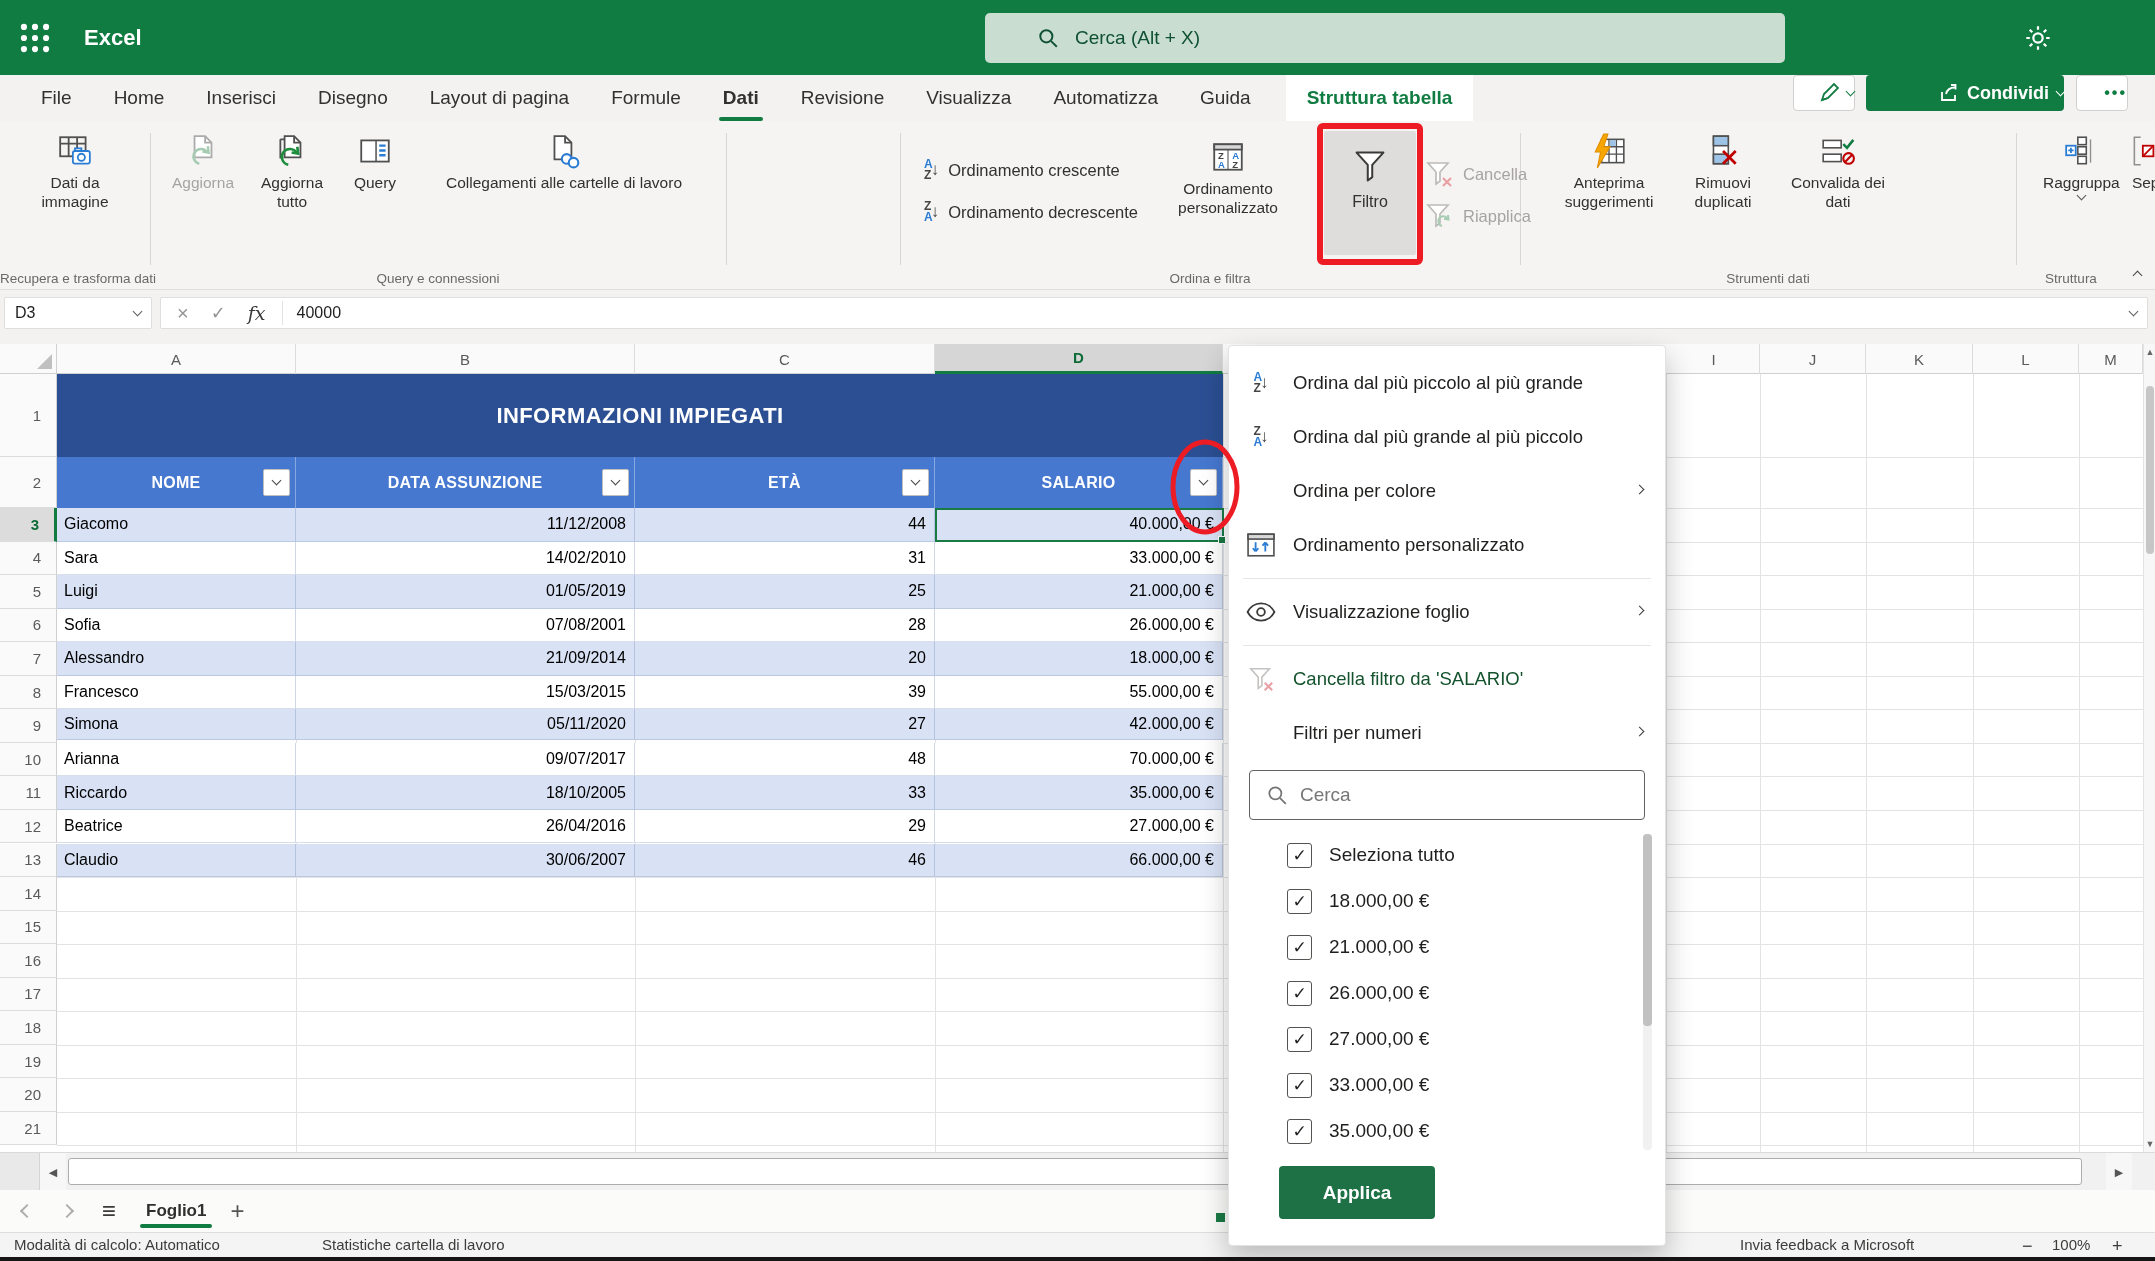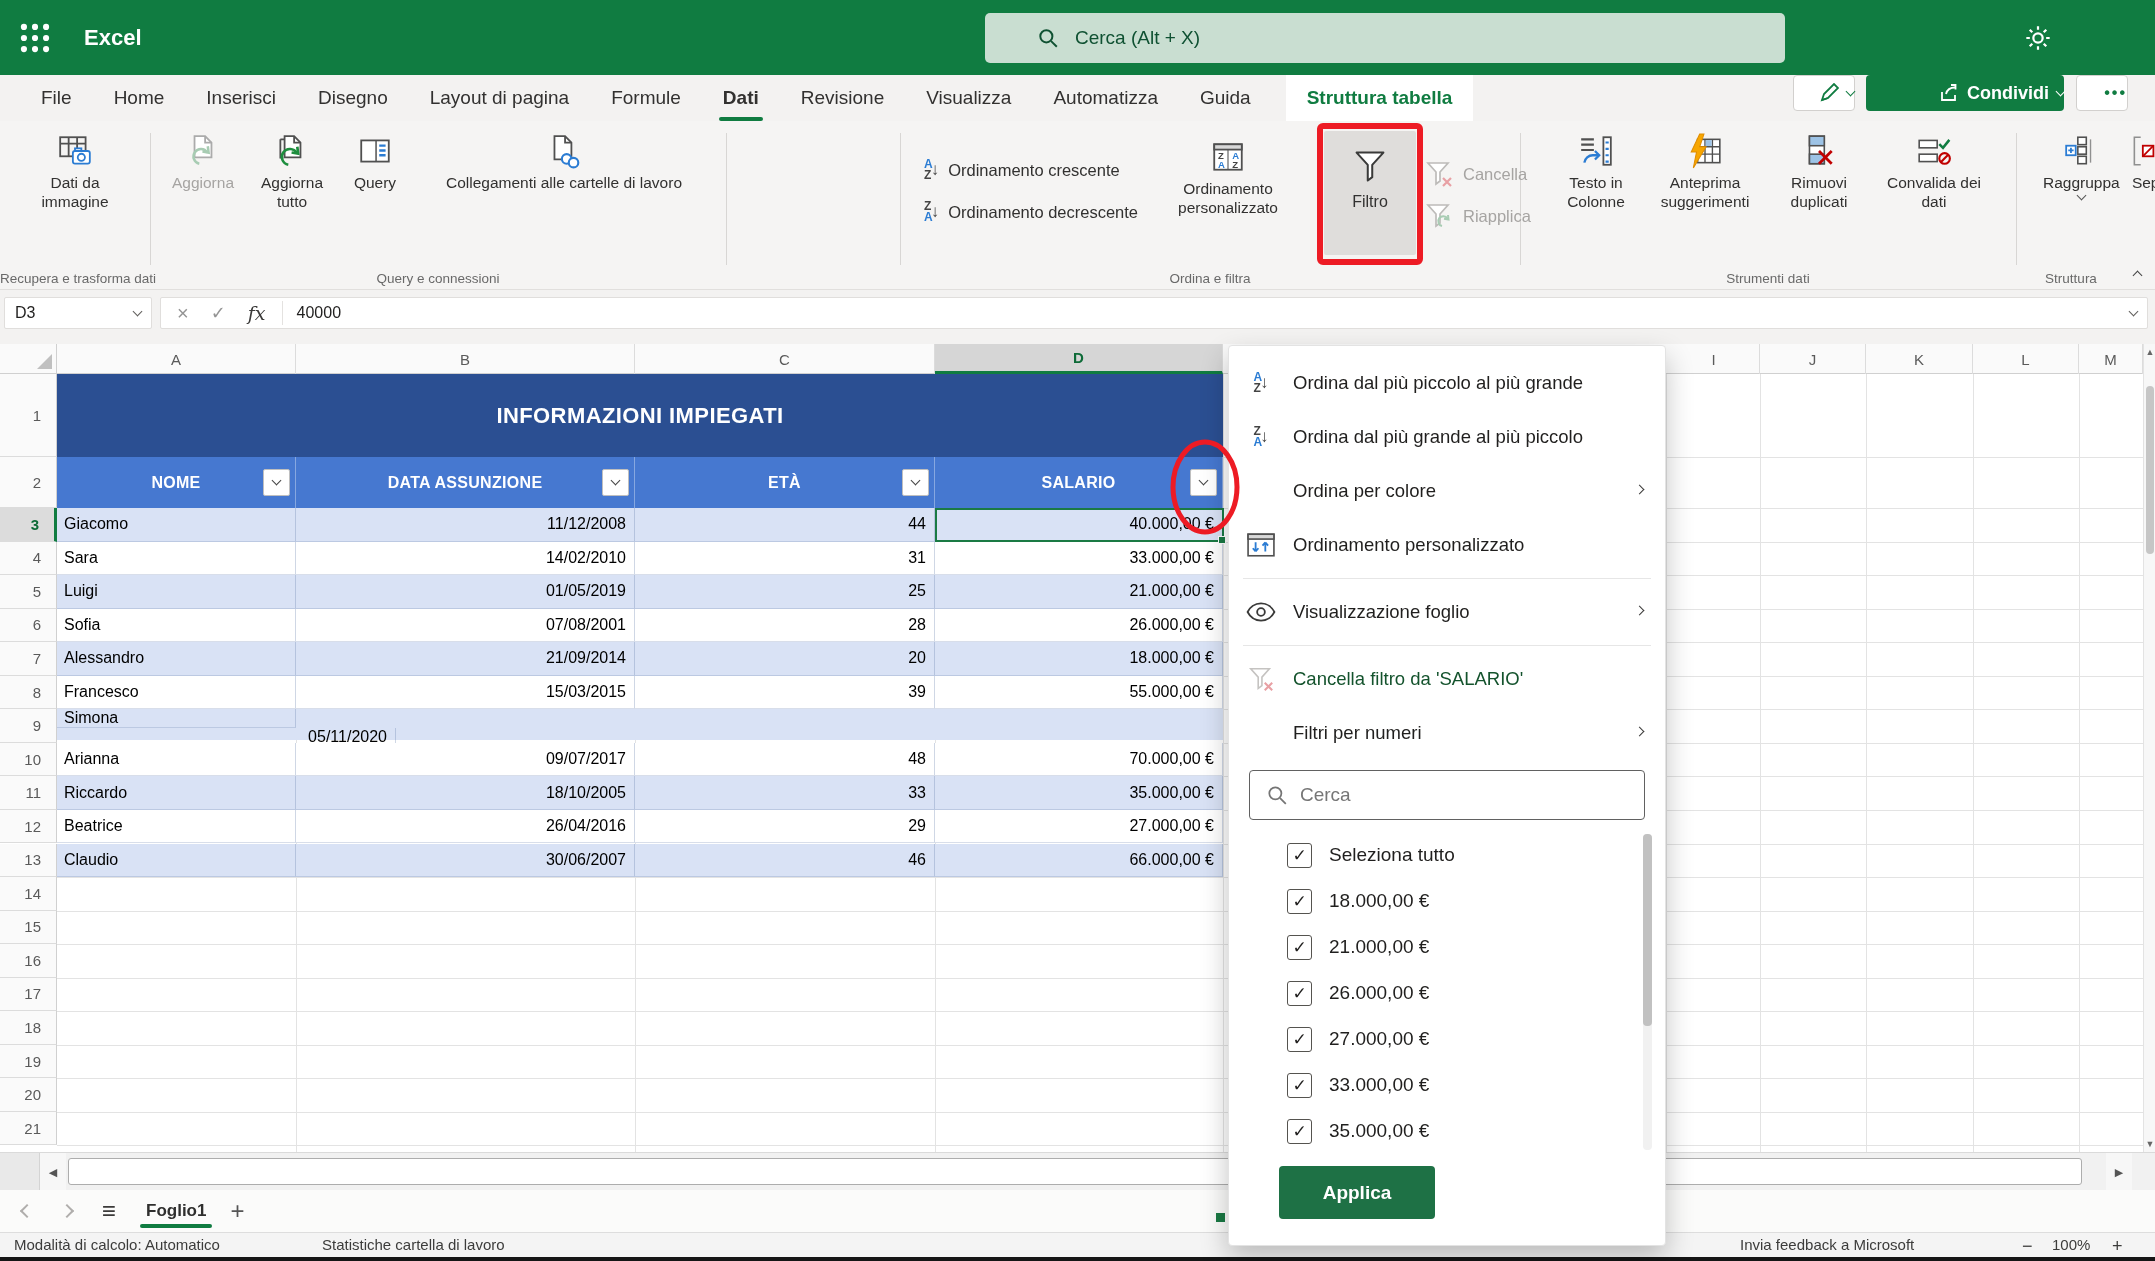--- a/index.html
+++ b/index.html
@@ -351,32 +351,20 @@
               <path d="M18 25a5 5 0 1 1 5.5-7.5" fill="none" stroke="#A8CCB3" stroke-width="2"></path>
               <path d="M24 14l.5 4.5-4.5-.8" fill="none" stroke="#A8CCB3" stroke-width="2"></path>
             </svg>
           </span>
         <span>Riapplica</span>
       </div>
       <div class="rglabel">Ordina e filtra</div>
     </div>
 
     <div class="rgroup" style="left:1520px;width:496px;display:flex;gap:4px;padding-left:30px">
-      <div class="rbtn" style="width:92px">
-        <span>
-            <svg width="36" height="36" viewBox="0 0 34 34">
-              <path d="M3 6h12M3 11h12M3 16h12" stroke="#505050" stroke-width="2" fill="none"></path>
-              <path d="M6 28a8 8 0 0 1 8-7h5" fill="none" stroke="#2B7CD3" stroke-width="2.2"></path>
-              <path d="M16 17l4 4-4 4" fill="none" stroke="#2B7CD3" stroke-width="2.2"></path>
-              <rect x="24" y="4" width="7" height="26" fill="#fff" stroke="#505050" stroke-width="1.7"></rect>
-              <path d="M26 9h3M26 15h3M26 21h3M26 27h3" stroke="#2B7CD3" stroke-width="2"></path>
-            </svg>
-          </span>
-        <span class="lbl">Testo in Colonne</span>
-      </div>
       <div class="rbtn" style="width:118px">
         <span>
             <svg width="36" height="36" viewBox="0 0 34 34">
               <rect x="10" y="6" width="21" height="22" fill="#fff" stroke="#505050" stroke-width="1.5"></rect>
               <path d="M10 13h21M10 20h21M17 6v22M24 6v22" stroke="#505050" stroke-width="1.3"></path>
               <rect x="17.7" y="6.7" width="5.6" height="5.6" fill="#9DC3E6"></rect>
               <polygon points="12,1 4,18 9,18 6,33 18,13 12,13 16,1" fill="#F7A600" stroke="#E08D00" stroke-width="1"></polygon>
             </svg>
           </span>
         <span class="lbl">Anteprima suggerimenti</span>
@@ -588,21 +576,21 @@
             <div class="c rt" style="width: 339px;">21/09/2014</div>
             <div class="c rt" style="width: 300px;">20</div>
             <div class="c rt" style="width: 288px;">18.000,00 €</div>
           </div>
           <div class="trow" style="top: 167.75px; height: 33.55px;">
             <div class="c lt" style="width: 239px;">Francesco</div>
             <div class="c rt" style="width: 339px;">15/03/2015</div>
             <div class="c rt" style="width: 300px;">39</div>
             <div class="c rt" style="width: 288px;">55.000,00 €</div>
           </div>
-          <div class="trow band" style="top: 201.3px; height: 31px; flex-direction: column;">
+          <div class="trow band" style="top: 201.3px; height: 31px;">
             <div class="c lt" style="width: 239px;">Simona</div>
             <div class="c rt" style="width: 339px;">05/11/2020</div>
             <div class="c rt" style="width: 300px;">27</div>
             <div class="c rt" style="width: 288px;">42.000,00 €</div>
           </div>
           <div class="trow" style="top: 234.85px; height: 33.55px;">
             <div class="c lt" style="width: 239px;">Arianna</div>
             <div class="c rt" style="width: 339px;">09/07/2017</div>
             <div class="c rt" style="width: 300px;">48</div>
             <div class="c rt" style="width: 288px;">70.000,00 €</div>

